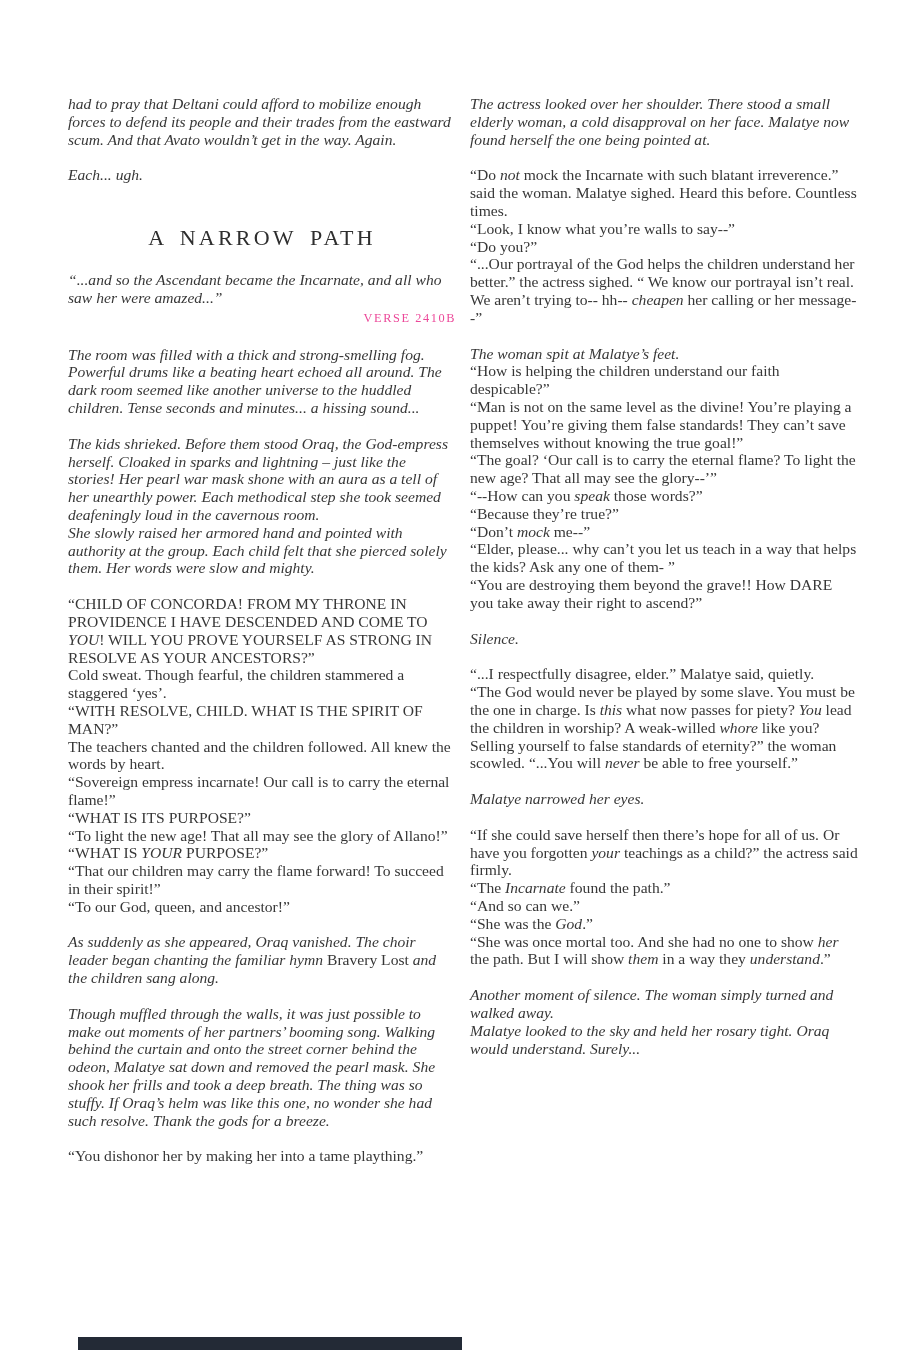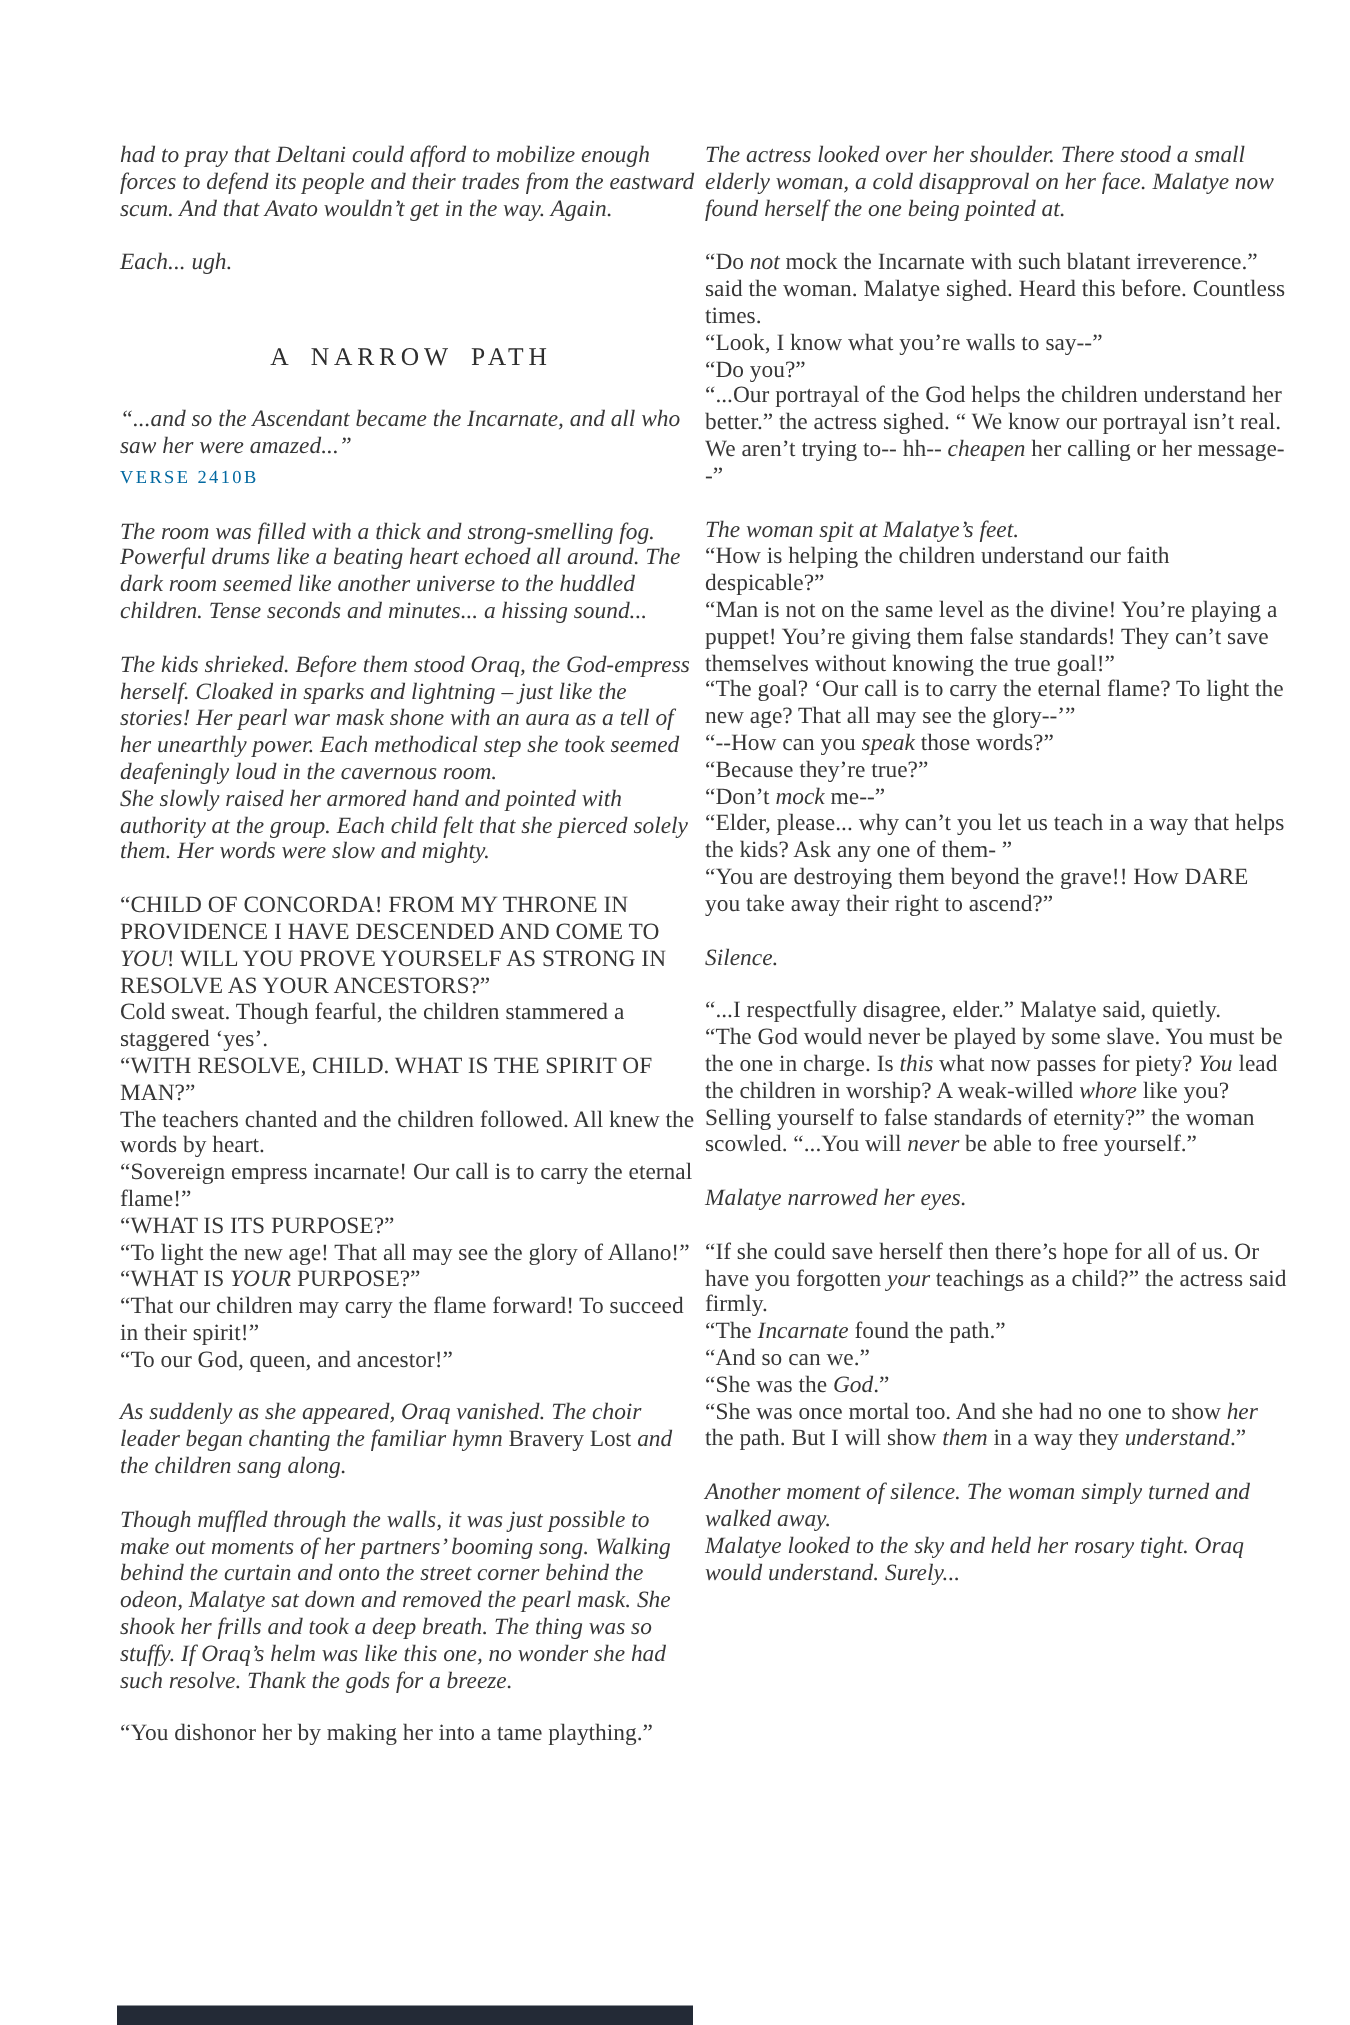--- a/index.html
+++ b/index.html
@@ -8,37 +8,37 @@
     background:#ffffff;
     font-family:"Liberation Serif", "DejaVu Serif", serif;
     color:#373737;
   }
   .page { position:absolute; inset:0; }
   .col {
     position:absolute; top:95px; width:388px;
     font-size:15.6px; line-height:17.8px; text-align:left;
     hyphens:auto; -webkit-hyphens:auto;
   }
-  .col-left  { left:80px;  }
+  .col-left  { left:68px;  }
   .col-right { left:470px; }
   p { margin:0; }
   p.gap { margin-top:18px; }
   .italic { font-style:italic; }
   .normal { font-style:normal; }
   .italic .flip { font-style:normal; }
   .normal .flip { font-style:italic; }
   h1.title {
     font-style:normal; font-weight:normal; text-align:center;
-    font-size:17px; letter-spacing:3.2px; word-spacing:5px;
+    font-size:22px; letter-spacing:3.2px; word-spacing:5px;
     color:#2e2e2e; margin:44px 0 23px 0; line-height:20px;
   }
   p.epigraph { margin-top:16px; }
   p.verse {
-    text-align:left; font-style:normal;
-    font-size:12.3px; letter-spacing:1.6px; margin-top:3px; color:#0369a1;
+    text-align:right; font-style:normal;
+    font-size:12.3px; letter-spacing:1.6px; margin-top:3px; color:#ec4899;
   }
   .progress-bar {
     position:absolute; left:78px; top:1337px; width:384px; height:13px;
   }
 </style>
 </head>
 <body style="background: rgb(255, 255, 255); color: rgb(55, 55, 55);">
 
 <div class="page">
   <div class="col col-left">

